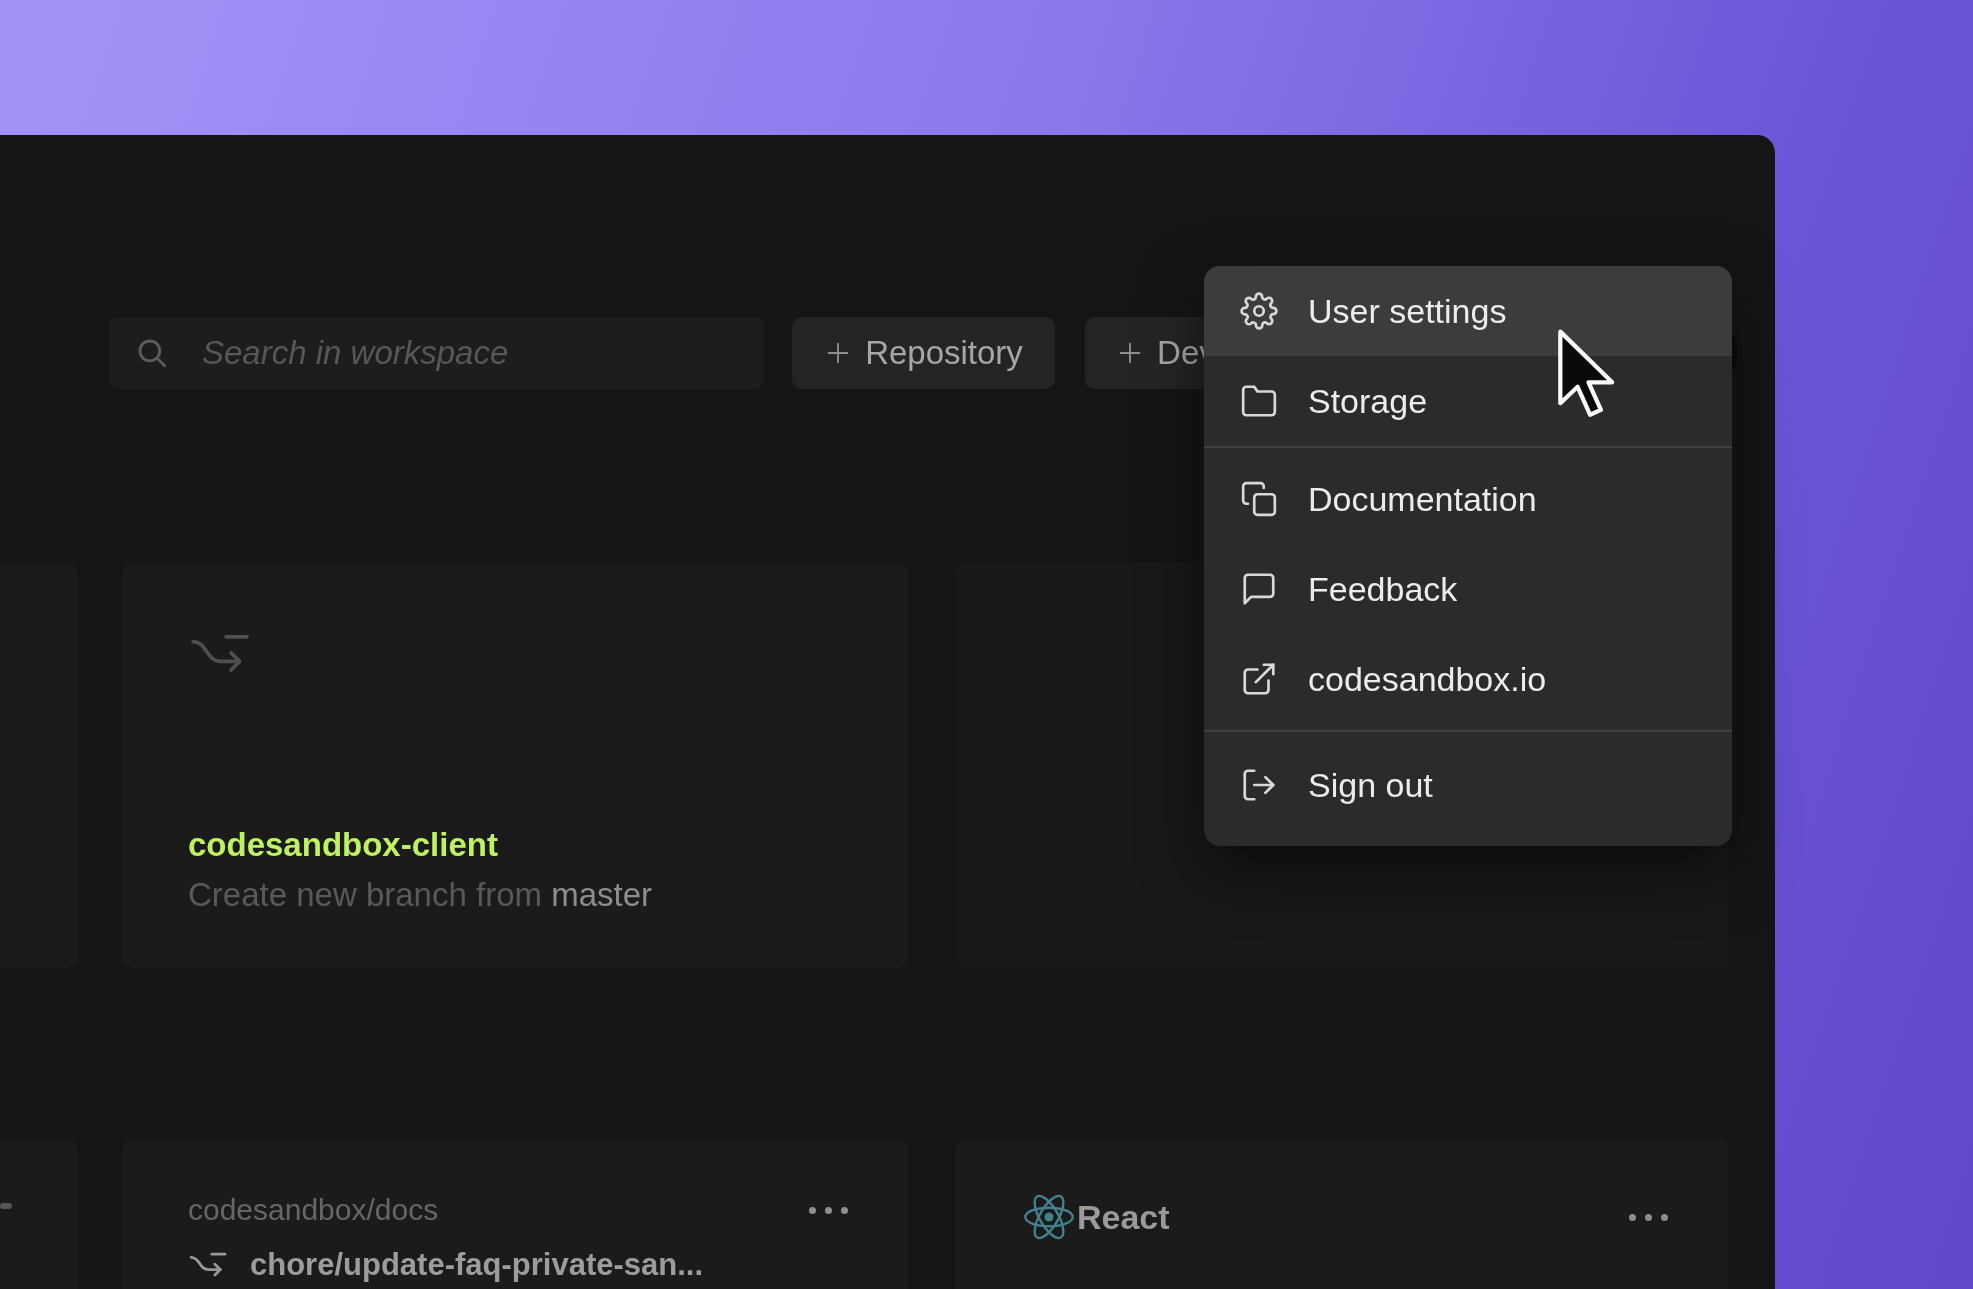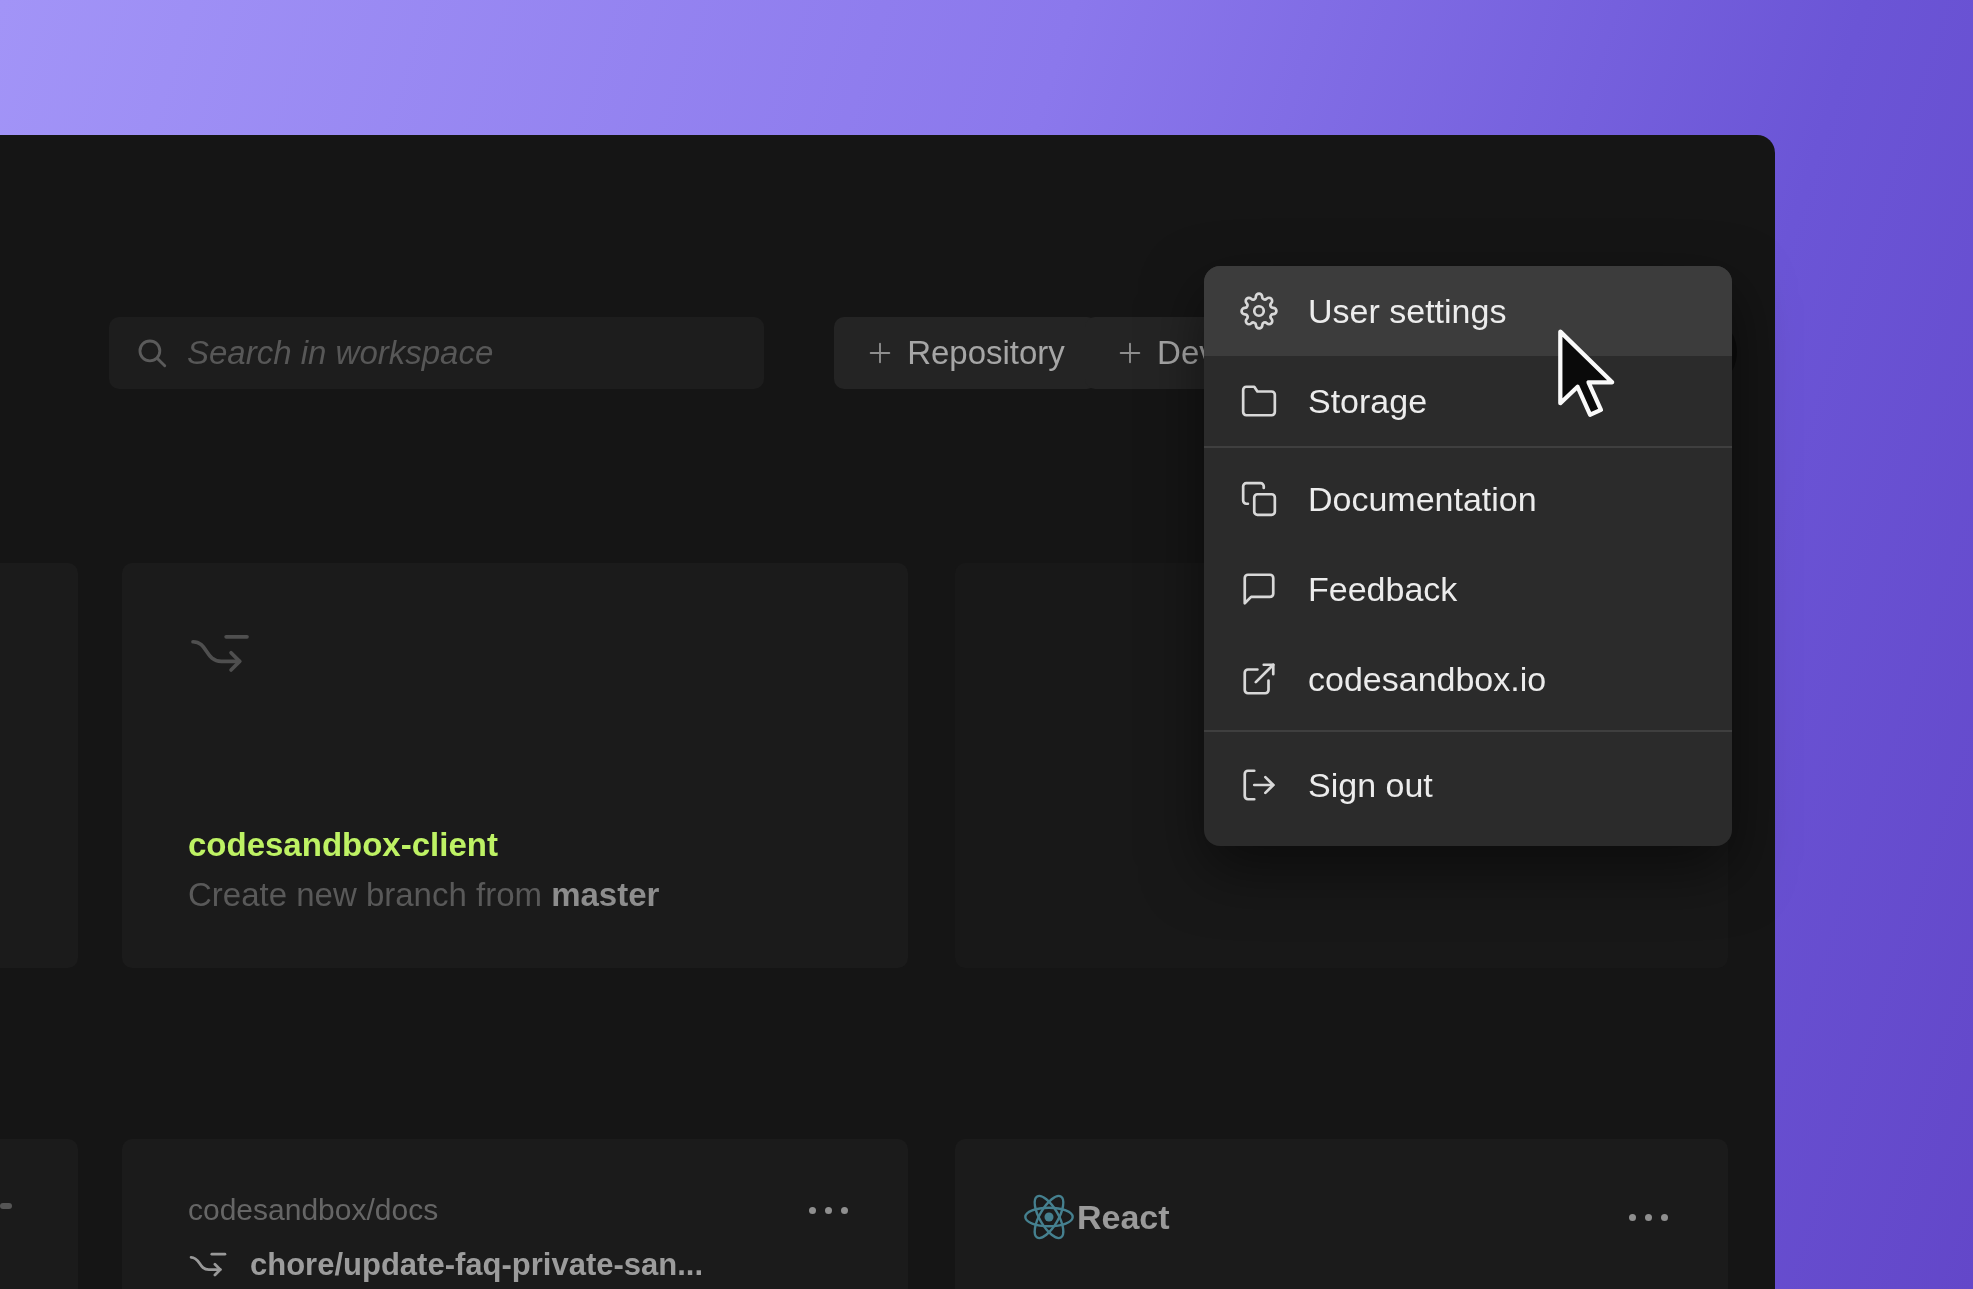--- a/index.html
+++ b/index.html
@@ -9,36 +9,36 @@
     background:linear-gradient(108deg,#a294f7 0%,#8b78ec 45%,#6b55d6 78%,#6347c9 100%);
     -webkit-font-smoothing:antialiased;
   }
   .window{
     position:absolute;left:0;top:135px;width:1775px;height:1154px;
     background:#151515;border-radius:0 18px 0 0;
   }
   
   .searchbox{
     position:absolute;left:109px;top:317px;width:655px;height:72px;
-    background:#1d1d1d;border-radius:10px;display:flex;align-items:center;gap:18px;
+    background:#1d1d1d;border-radius:10px;display:flex;align-items:center;gap:33px;
     padding:0 0 0 26px;box-sizing:border-box;
   }
   .searchbox svg{width:34px;height:34px;stroke:#5b5b5b;fill:none;stroke-width:2;stroke-linecap:round;flex:none;}
   .searchbox input{
     background:transparent;border:none;outline:none;flex:1;height:100%;
     font-family:inherit;font-size:33px;font-style:italic;color:#cfcfcf;padding:0;
   }
   .searchbox input::placeholder{color:#575757;font-style:italic;}
   .tbtn{
     position:absolute;top:317px;height:72px;background:#242424;border-radius:10px;
     display:flex;align-items:center;justify-content:center;gap:13px;
     color:#a6a6a6;font-size:33px;cursor:default;
   }
   .tbtn svg{width:28px;height:28px;stroke:#8f8f8f;fill:none;stroke-width:1.6;stroke-linecap:round;flex:none;}
-  .btn-repo{left:834px;width:263px;}
+  .btn-repo{left:792px;width:263px;}
   .btn-devbox{left:1085px;width:215px;}
   .btn-sandbox{left:1314px;width:226px;}
   .bellbtn{
     position:absolute;left:1563px;top:317px;width:75px;height:72px;background:#1f1f1f;
     border-radius:12px;display:flex;align-items:center;justify-content:center;
   }
   .bellbtn svg{width:40px;height:40px;stroke:#9a9a9a;fill:none;stroke-width:1.7;stroke-linecap:round;stroke-linejoin:round;}
   .belldot{position:absolute;right:8px;top:2px;width:23px;height:23px;border-radius:50%;background:#a2aa5b;}
   .avatarbtn{
     position:absolute;left:1659px;top:313px;width:78px;height:78px;border-radius:50%;
@@ -46,21 +46,21 @@
   }
   .avatarbtn svg{width:68px;height:68px;border-radius:50%;display:block;}
   
   .card{position:absolute;background:#1b1b1b;border-radius:10px;box-sizing:border-box;}
   .card-edge-left{border-radius:0 10px 10px 0;}
   .card-faint{background:#181818;}
   .branch-card{display:flex;flex-direction:column;padding:64px 66px 54px 66px;}
   .branch-card .bigbranch{width:64px;height:54px;stroke:#4f4f4f;fill:none;stroke-width:1.5;stroke-linecap:round;stroke-linejoin:round;}
   .branch-card .title{margin-top:auto;font-size:33px;font-weight:bold;color:#bef264;}
   .branch-card .subtitle{margin-top:12px;font-size:33px;color:#595959;}
-  .branch-card .subtitle b{color:#8d8d8d;font-weight:bold;}
+  .branch-card .subtitle b{color:#8d8d8d;font-weight:normal;}
   .repo-row{position:absolute;left:66px;right:60px;display:flex;align-items:center;}
   .dots{display:flex;gap:9px;margin-left:auto;align-items:center;}
   .dots i{width:7px;height:7px;border-radius:50%;background:#8f8f8f;}
   .docs-title{font-size:30px;color:#666666;}
   .docs-branchrow{gap:22px;}
   .docs-branchrow svg{width:40px;height:34px;stroke:#999999;fill:none;stroke-width:1.8;stroke-linecap:round;stroke-linejoin:round;flex:none;}
   .docs-branch{font-size:31px;font-weight:bold;color:#9c9c9c;}
   .react-row{}
   .react-row .rname{font-size:34px;font-weight:bold;color:#9a9a9a;}
   .react-logo{width:56px;height:52px;flex:none;}

